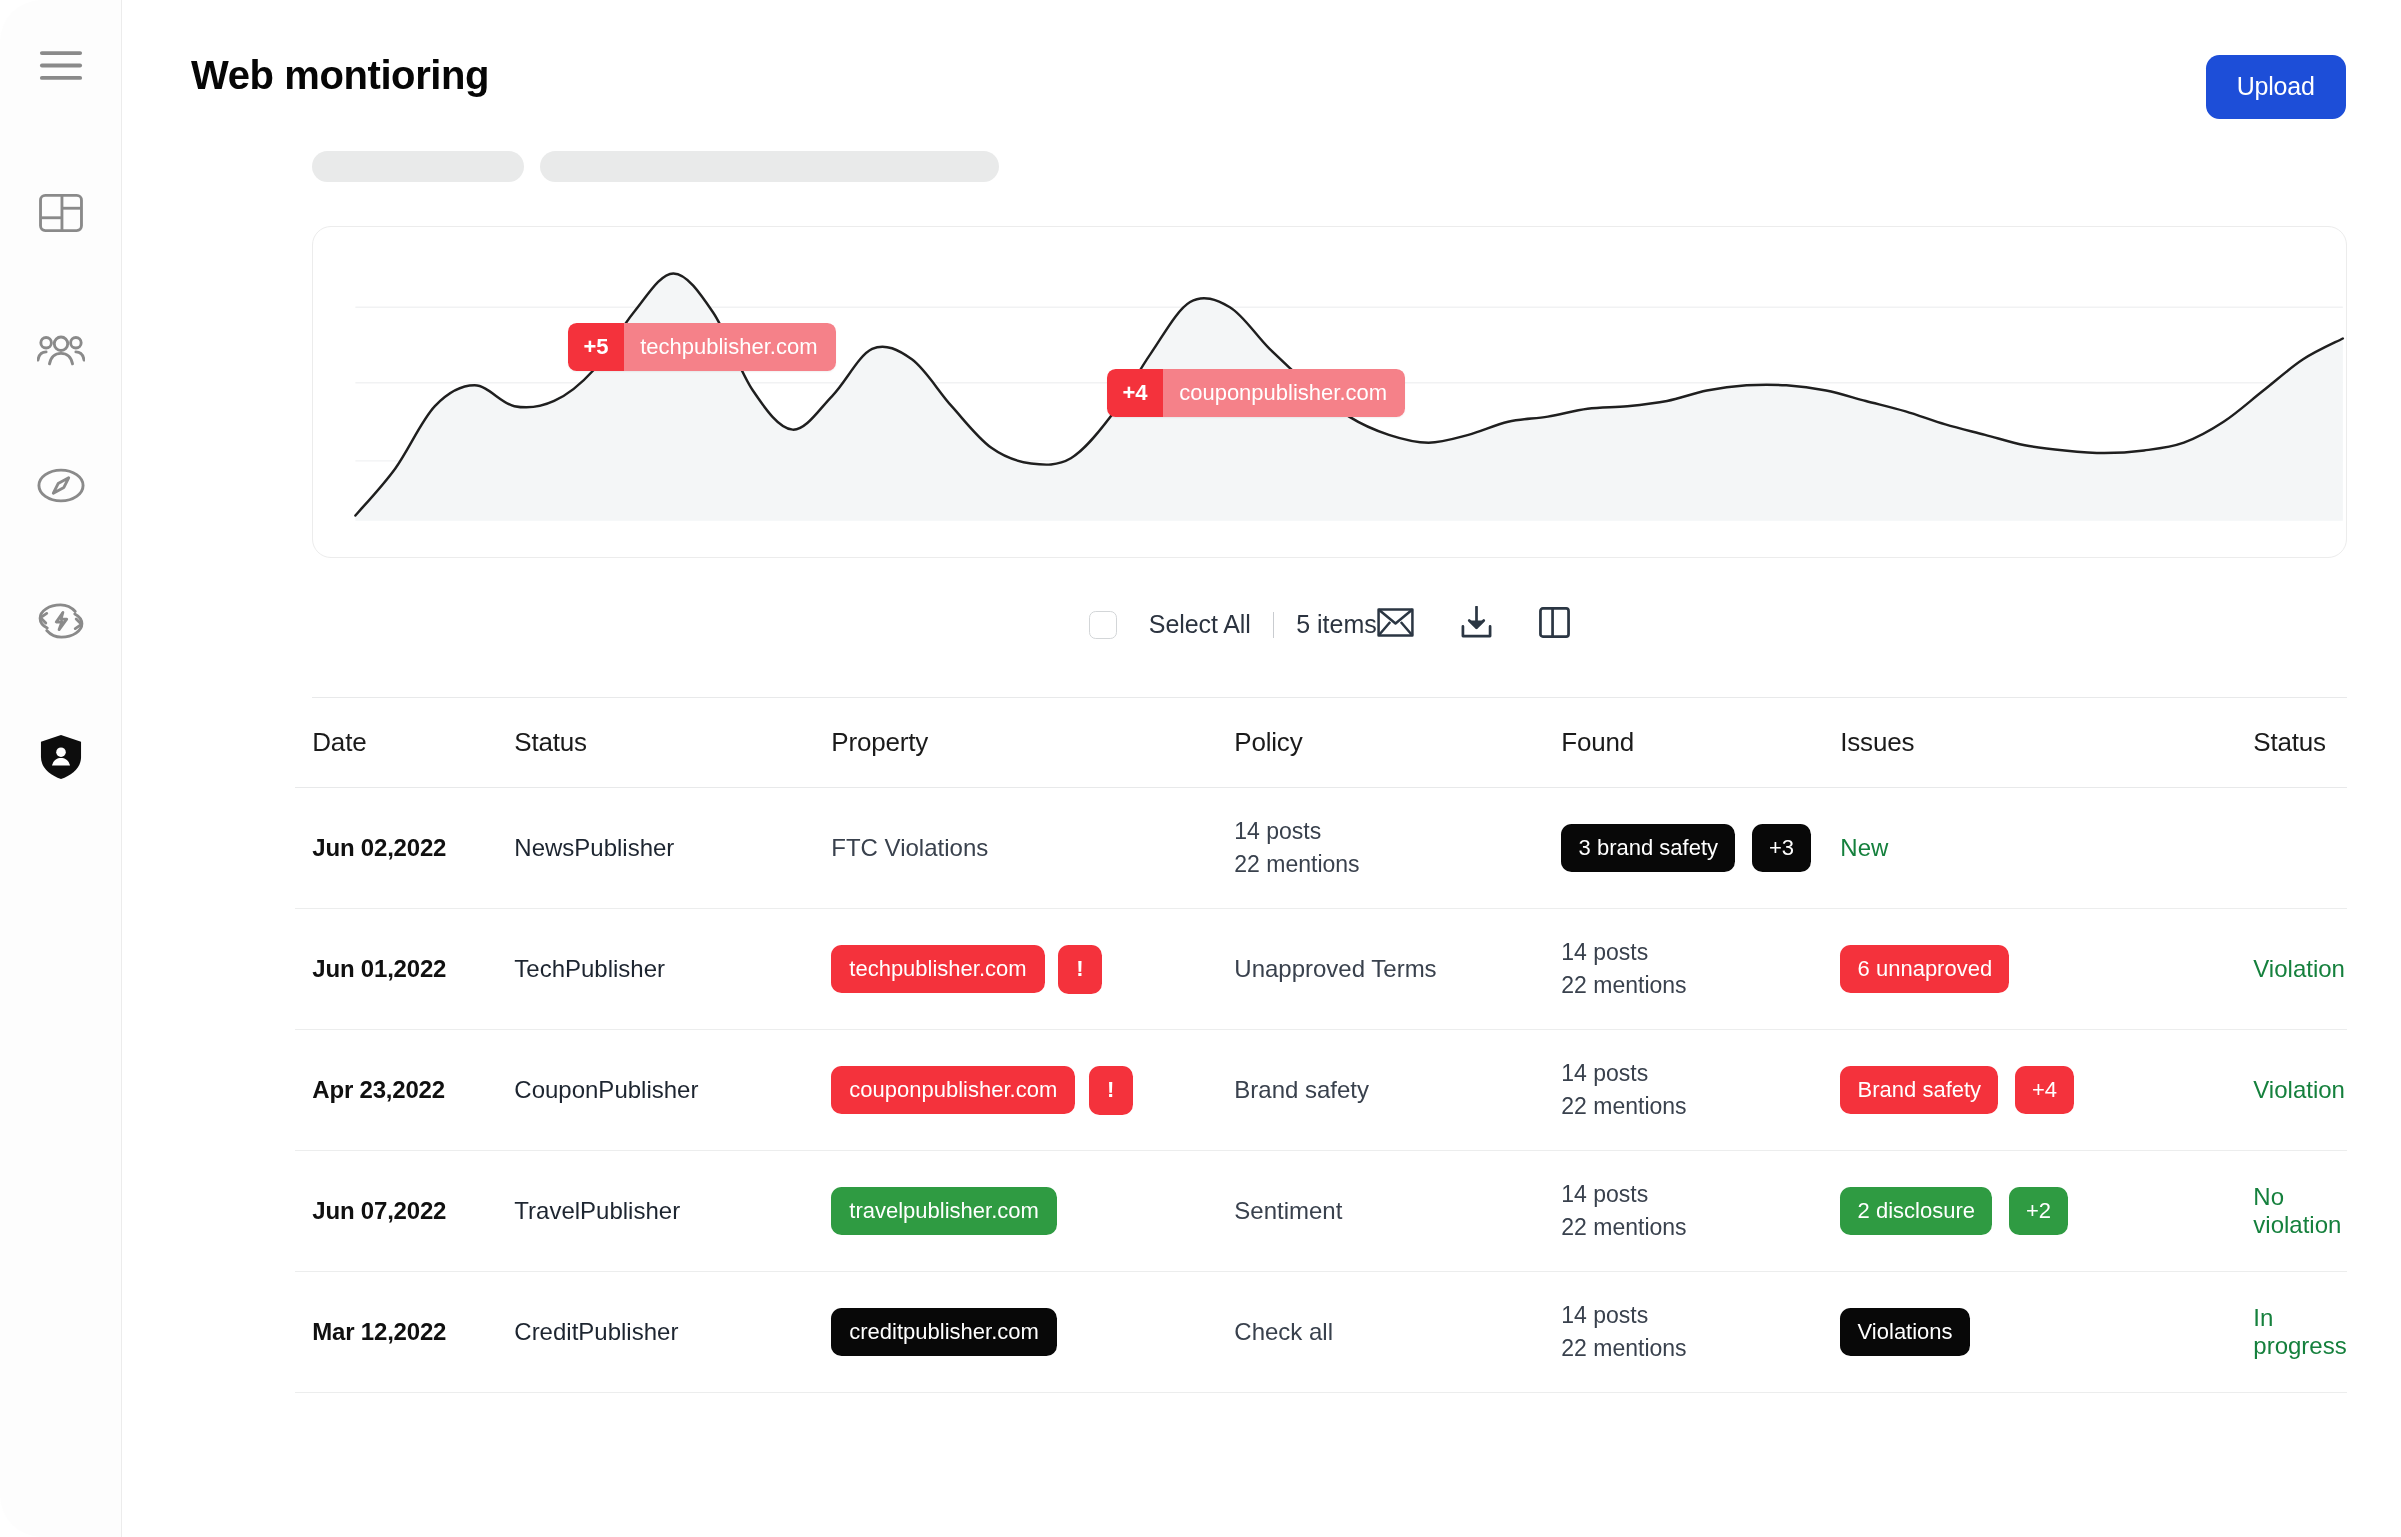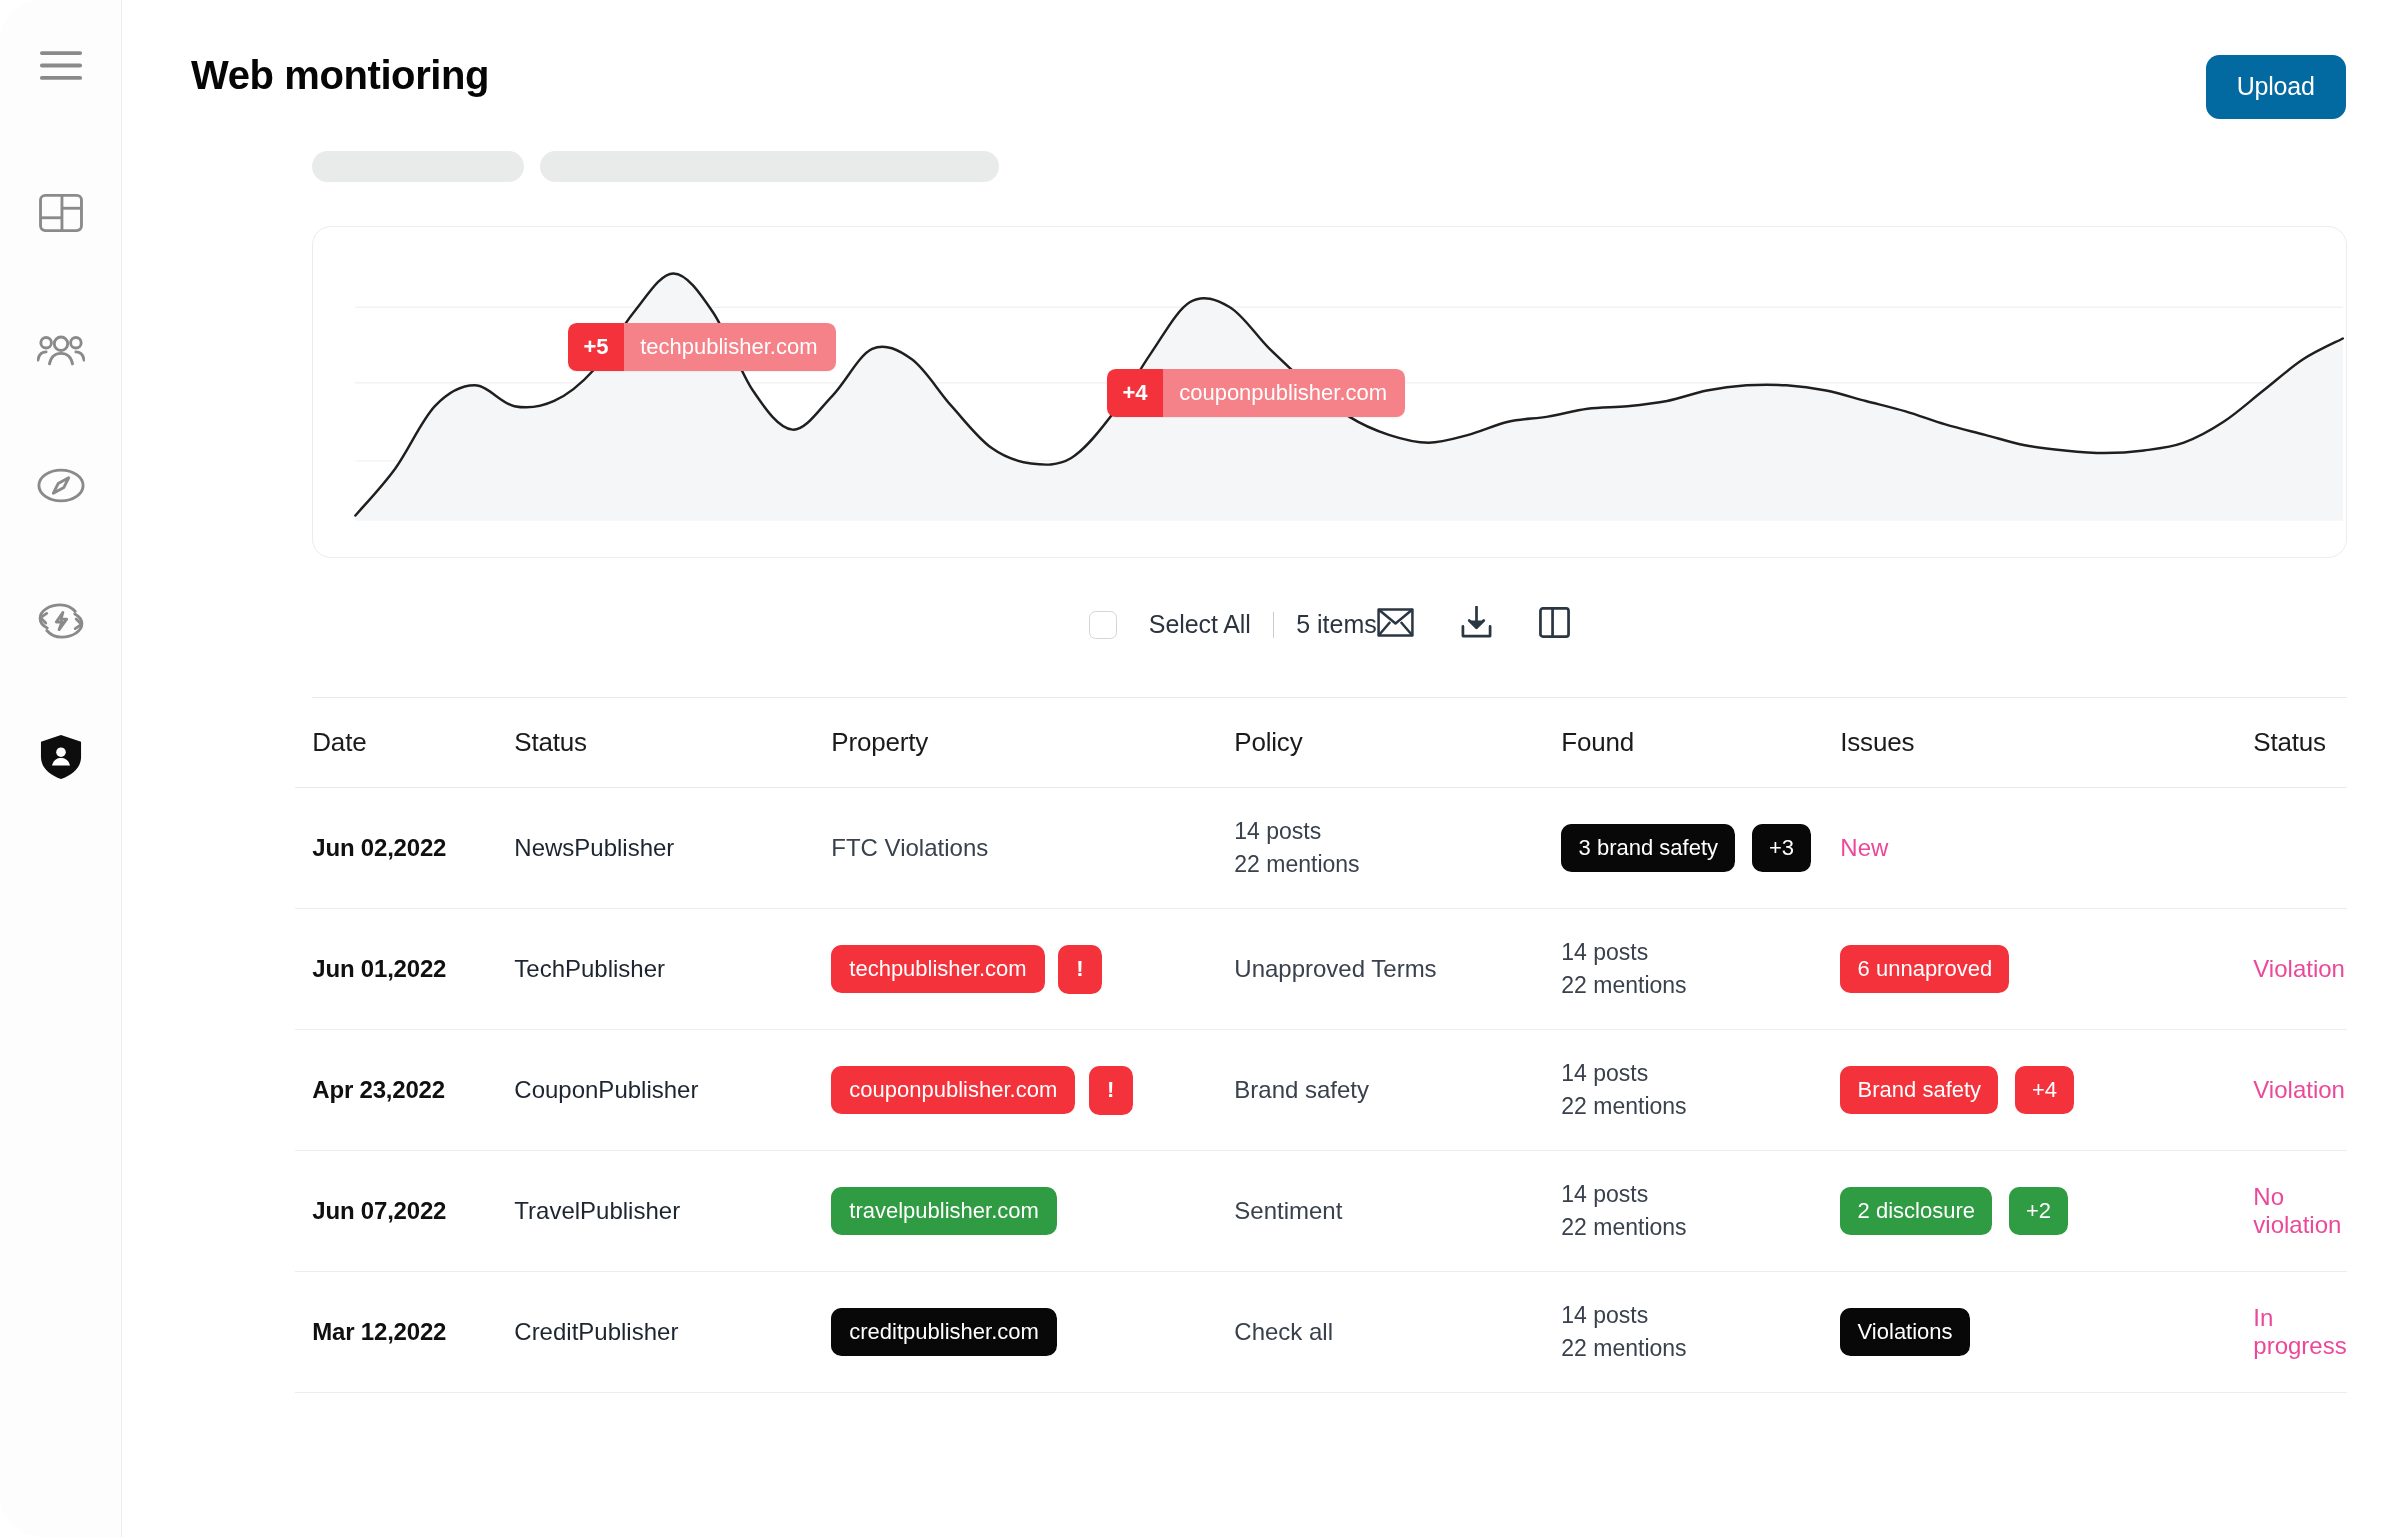--- a/index.html
+++ b/index.html
@@ -56,21 +56,21 @@
     padding: 55px 70px 0 69px;
   }
   .page-title {
     font-size: 40px;
     font-weight: 700;
     color: #060606;
     letter-spacing: -0.4px;
     line-height: 1;
   }
   .upload-btn {
-    background: #0369a1;
+    background: #1d4ed8;
     color: #ffffff;
     font-size: 25px;
     font-weight: 400;
     border: none;
     border-radius: 13.4px;
     padding: 17.3px 31px;
     cursor: pointer;
     font-family: "Liberation Sans", sans-serif;
     letter-spacing: -0.2px;
   }
@@ -179,21 +179,21 @@
   }
   .tbody-row {
     height: 121px;
     border-bottom: 1.5px solid #eceded;
   }
   .c-date {
     font-size: 24px; font-weight: 700; color: #101010; letter-spacing: -0.2px;
   }
   .c-partner { font-size: 24px; color: #1d2530; }
   .c-policy  { font-size: 24px; color: #39414d; }
-  .c-status  { font-size: 24px; color: #ec4899; }
+  .c-status  { font-size: 24px; color: #15803d; }
   .c-found   { font-size: 23px; color: #39414d; line-height: 1.42; }
 
   .prop-wrap { display: flex; align-items: center; gap: 13.4px; }
   .chip {
     display: inline-flex; align-items: center; justify-content: center;
     border-radius: 10.6px;
     font-size: 22px;
     color: #ffffff;
     padding: 13.4px 18px;
     line-height: 1;

